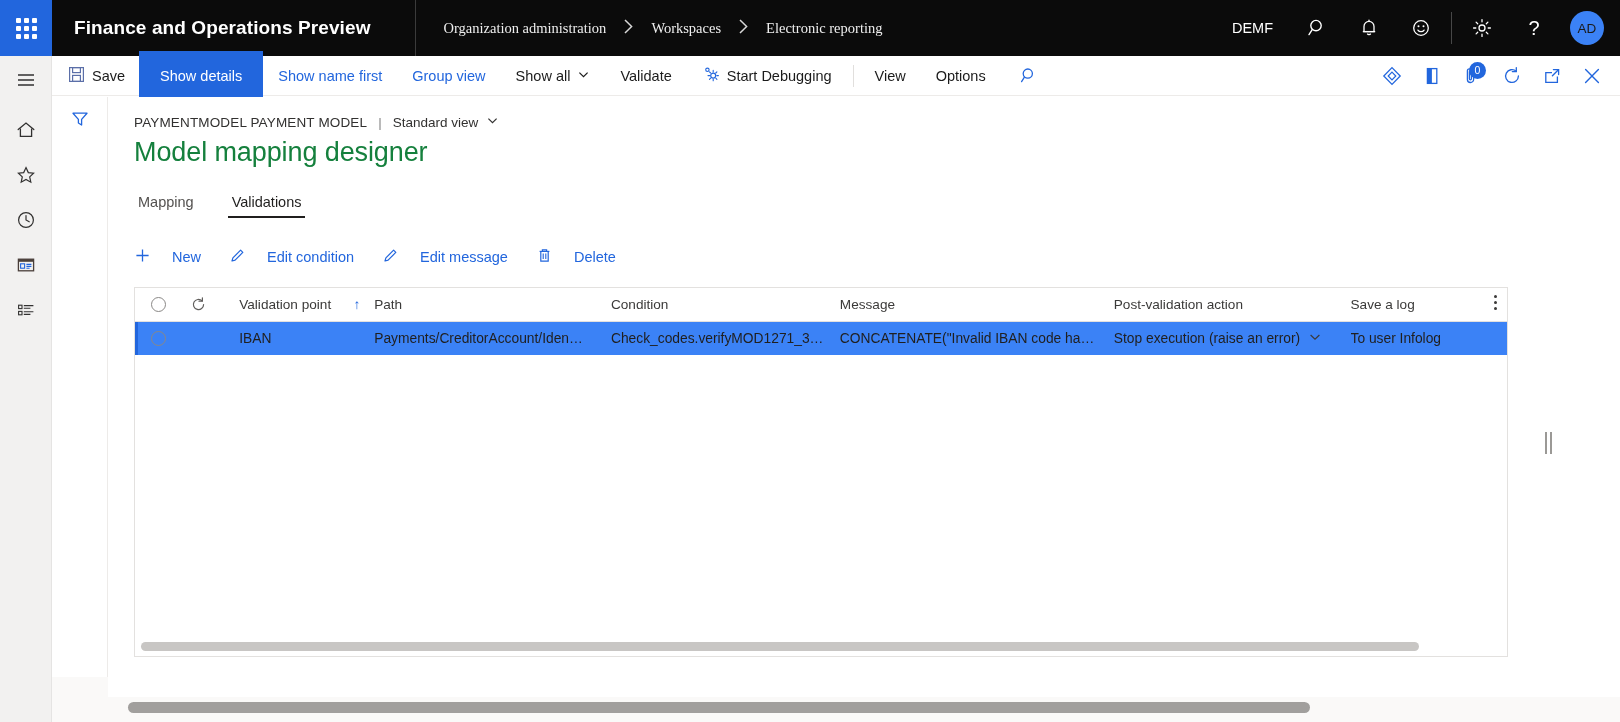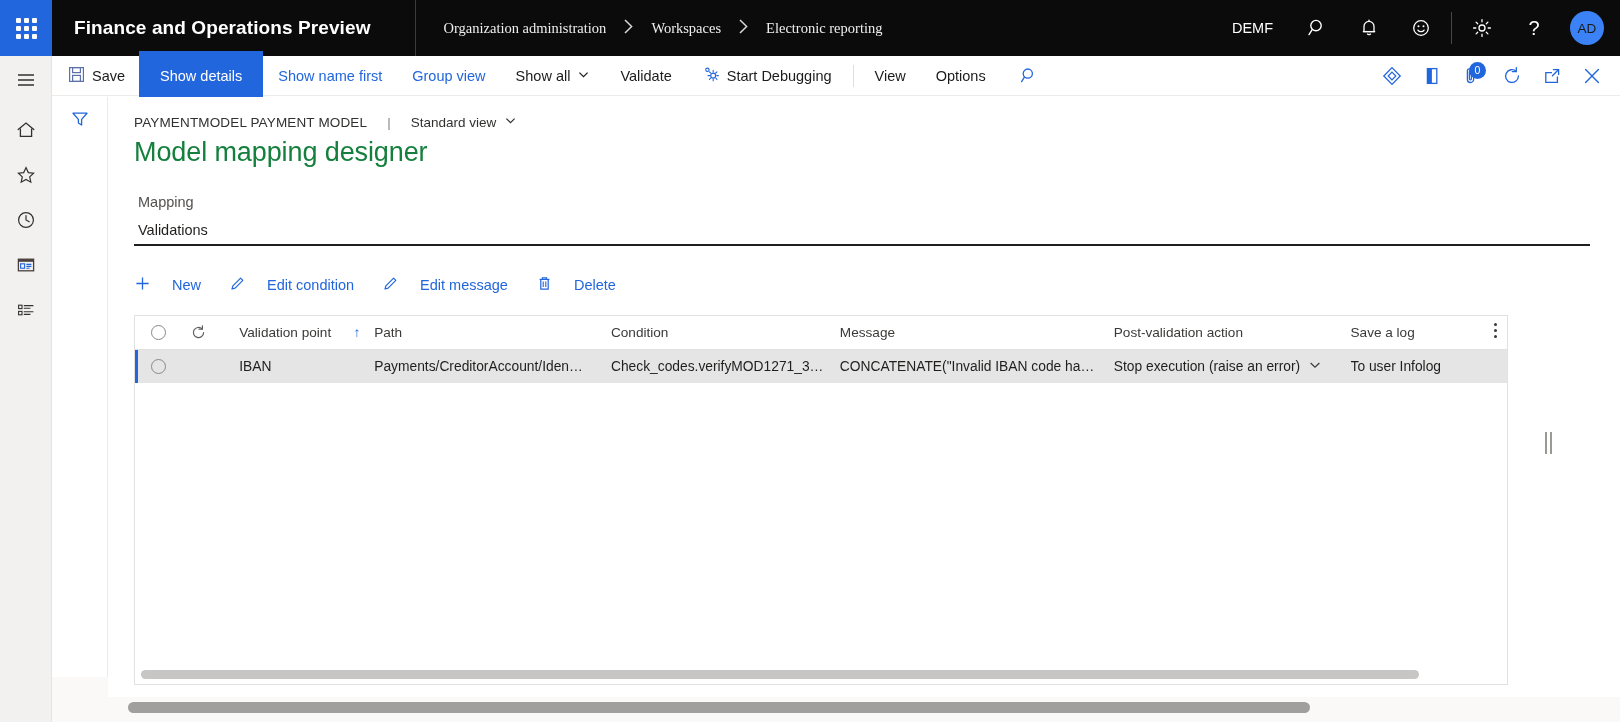--- a/index.html
+++ b/index.html
@@ -106,31 +106,31 @@
     display: flex; justify-content: center; padding-top: 12px;
   }
   .filter-icon { cursor: pointer; color: #2266dd; }
 
   
   .content {
     position: absolute; top: 97px; left: 108px; width: 1512px; height: 600px;
     background: #ffffff; padding-left: 26px;
   }
   .crumbline {
-    display: flex; align-items: center; gap: 9px; padding-top: 17px;
+    display: flex; align-items: center; gap: 0; padding-top: 17px;
     font-size: 13.5px; color: #323130;
   }
   .crumb-model { letter-spacing: .15px; }
   .crumb-bar { padding: 0 11px; color: #868686; }
   .crumb-view { display: flex; align-items: center; gap: 8px; cursor: pointer; }
   .page-title {
     font-size: 27px; color: #15803d; font-weight: normal;
     margin-top: 7px; letter-spacing: -.1px;
   }
-  .tabs { display: flex; gap: 0; margin-top: 22px; flex-direction: column; }
+  .tabs { display: flex; gap: 0; margin-top: 22px; }
   .tab {
     font-size: 14.5px; color: #53514f; padding: 4px 4px 8px 4px;
     margin-right: 30px; cursor: pointer; position: relative;
   }
   .tab.sel { color: #201f1e; }
   .tab.sel:after {
     content: ""; position: absolute; left: 0; right: 0; bottom: 0;
     height: 2px; background: #201f1e;
   }
 
@@ -147,21 +147,21 @@
     margin-top: 14px; width: 1374px; height: 370px;
     border: 1px solid #e3e1df; background: #ffffff; position: relative;
   }
   .grid-head {
     display: flex; align-items: center; height: 34px;
     border-bottom: 1px solid #e3e1df; font-size: 13.6px; color: #3b3a39;
     background: #ffffff;
   }
   .grid-row {
     display: flex; align-items: center; height: 33px; font-size: 13.8px;
-    color: #201f1e; background: #e5e5e5; position: relative;
+    color: #201f1e; background: #3b82f6; position: relative;
   }
   .grid-row:before {
     content: ""; position: absolute; left: 0; top: 0; bottom: 0; width: 3px;
     background: #2266dd;
   }
   .c-sel { width: 48px; display: flex; justify-content: center; align-items: center; }
   .radio {
     width: 15px; height: 15px; border: 1px solid #8a8886; border-radius: 50%;
     display: block; cursor: pointer; background: transparent;
   }

